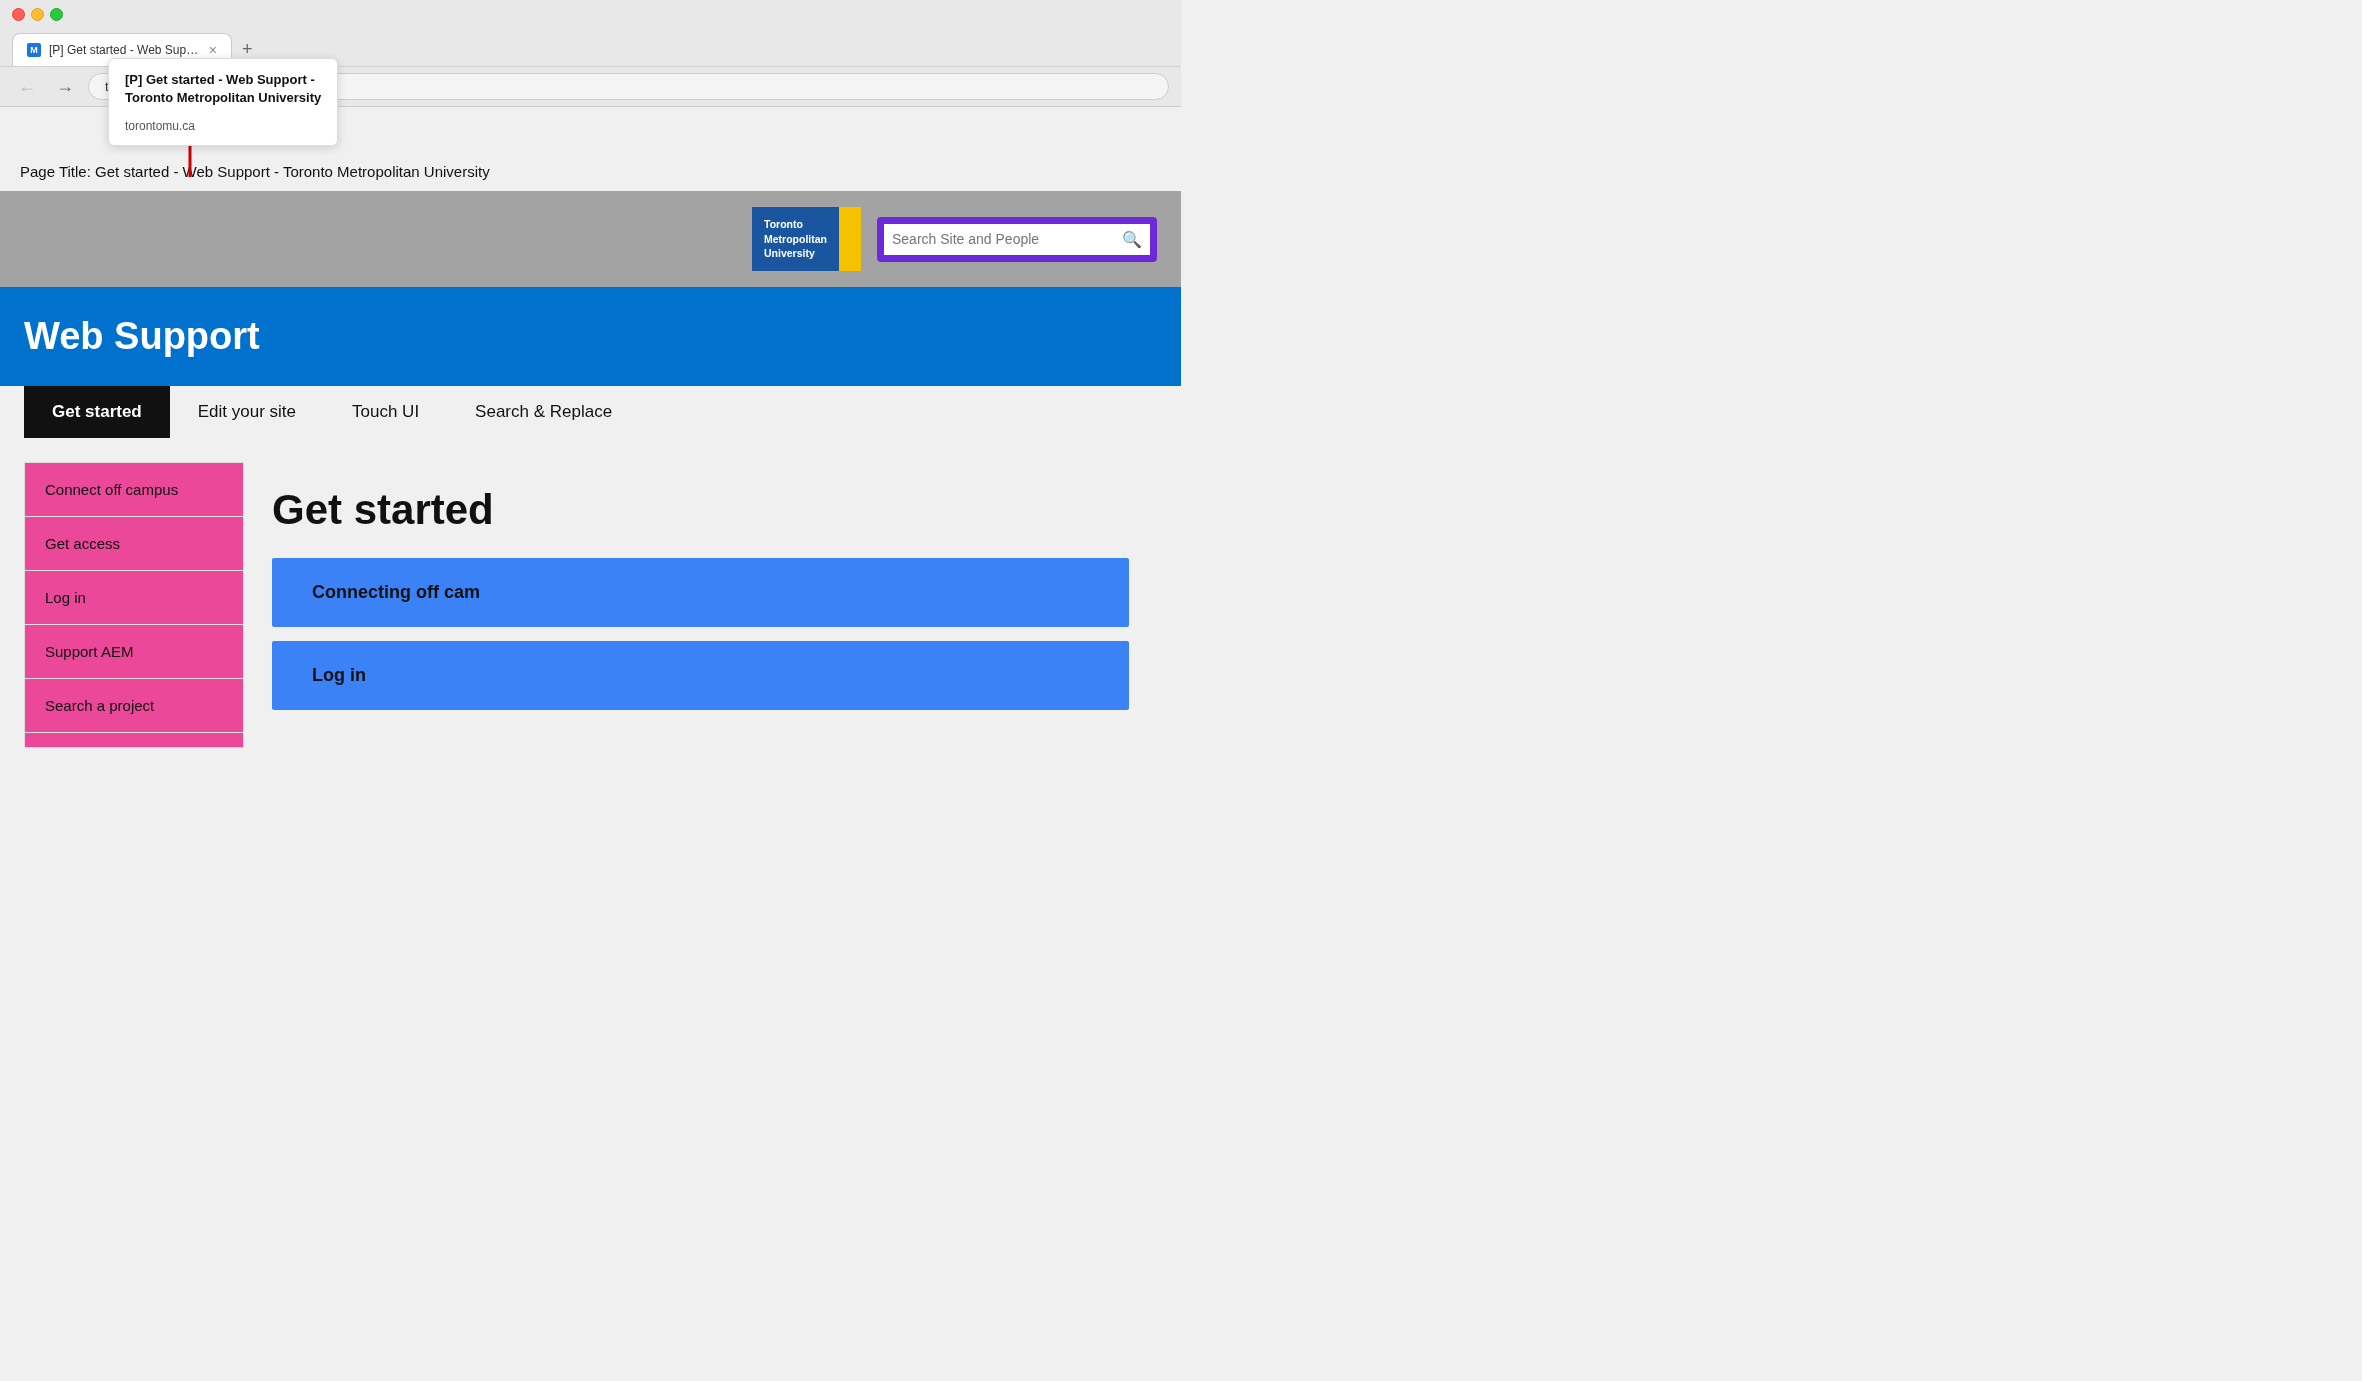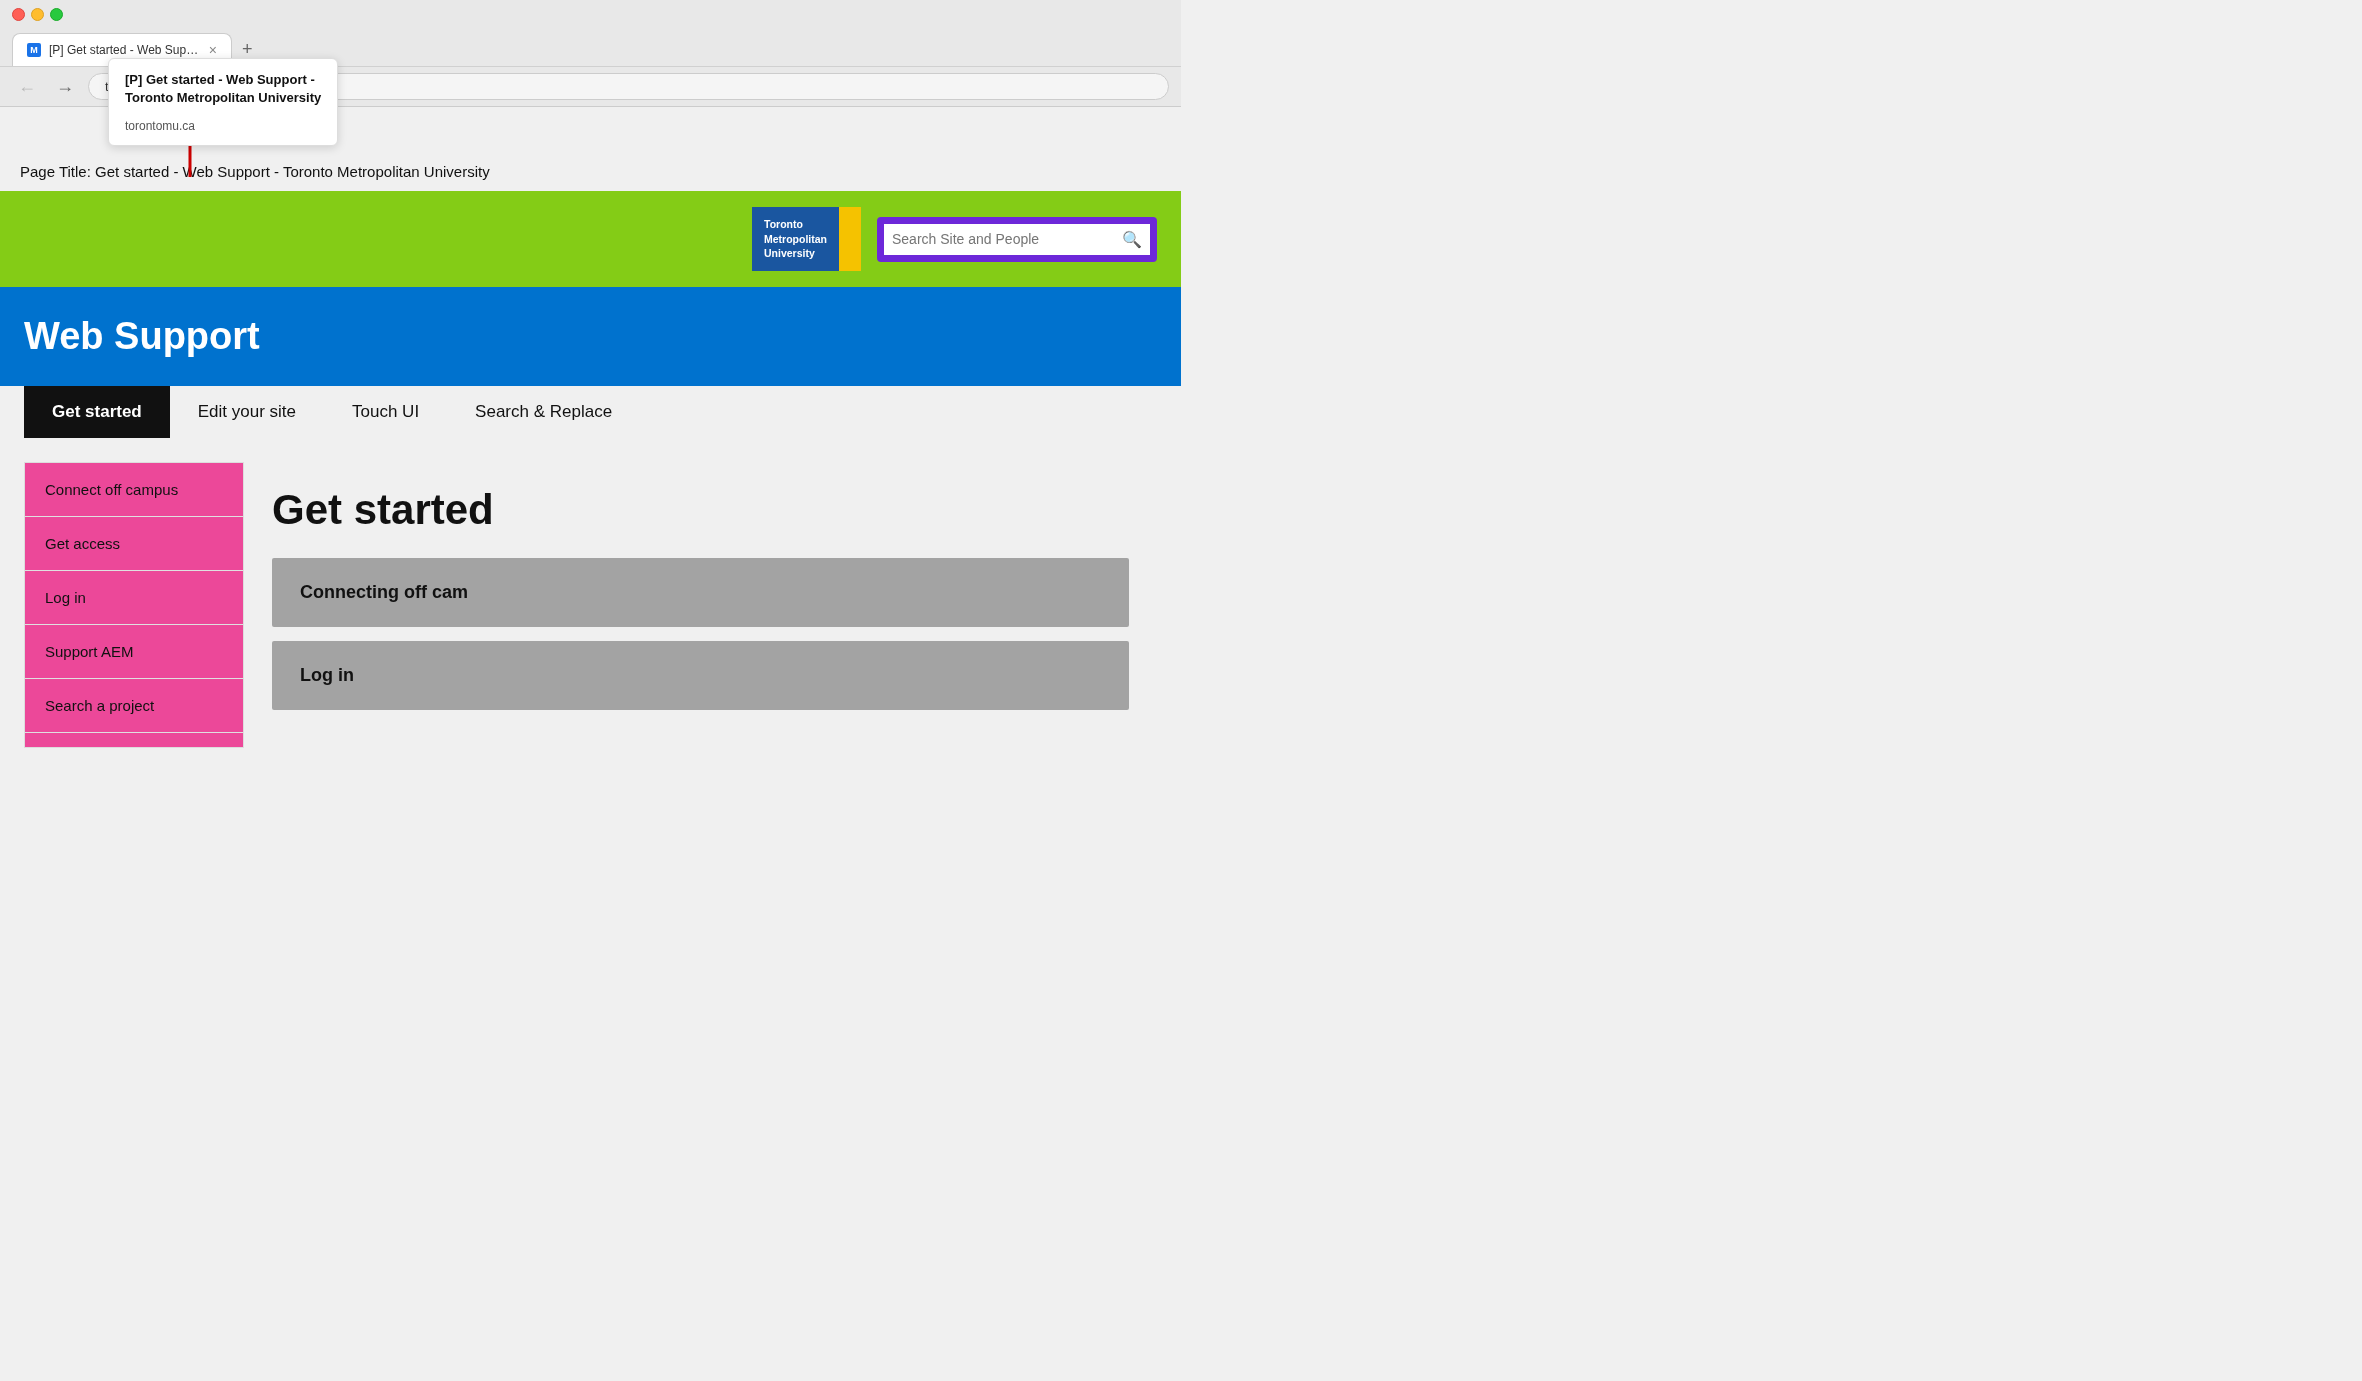--- a/index.html
+++ b/index.html
@@ -33,21 +33,21 @@
 
     
     .annotation-area { position: relative; padding: 20px 0 10px 0; background: #f0f0f0; min-height: 80px; }
     .red-arrow { position: absolute; left: 175px; top: 10px; }
     .red-arrow svg { display: block; }
 
     
     .page-wrapper { background: #f0f0f0; padding: 0; }
 
     
-    .uni-header { display: flex; align-items: flex-end; justify-content: space-between; padding: 16px 24px; background: #84cc16; }
+    .uni-header { display: flex; align-items: flex-end; justify-content: space-between; padding: 16px 24px; background: #a3a3a3; }
     .header-right { display: flex; align-items: center; gap: 16px; }
     .logo-container { display: flex; }
     .logo-blue-part { background: #1a56a0; padding: 10px 12px; }
     .logo-yellow-part { background: #f5c200; width: 22px; }
     .logo-text { color: white; font-size: 10.5px; font-weight: 700; line-height: 1.4; }
 
     
     .search-bar { display: flex; align-items: center; border: 7px solid #6d28d9; border-radius: 4px; background: white; padding: 6px 8px; gap: 16px; min-width: 280px; }
     .search-bar input { border: none; outline: none; font-size: 14px; color: #555; background: transparent; flex: 1; }
     .search-icon-btn { background: none; border: none; cursor: pointer; color: #1a56a0; font-size: 16px; }
@@ -66,21 +66,21 @@
 
     
     .sidebar { background: #ec4899; min-width: 220px; width: 220px; border: 1px solid #ddd; }
     .sidebar-item { padding: 18px 20px; border-bottom: 1px solid #e0e0e0; font-size: 15px; color: #111; cursor: pointer; font-weight: 500; }
 
     
     .content-area { flex: 1; padding: 24px 28px; background: #f0f0f0; }
     .content-title { font-size: 42px; font-weight: 800; color: #111; margin-bottom: 24px; }
 
     
-    .card { background: #a3a3a3; padding: 24px 28px; margin-bottom: 14px; border-radius: 2px; }
+    .card { background: #3b82f6; padding: 24px 40px; margin-bottom: 14px; border-radius: 2px; }
     .card-text { font-size: 18px; font-weight: 700; color: #111; }
 
     
     .browser-container { position: relative; }
   </style>
 </head>
 <body>
 
 <div class="browser-container">
 

